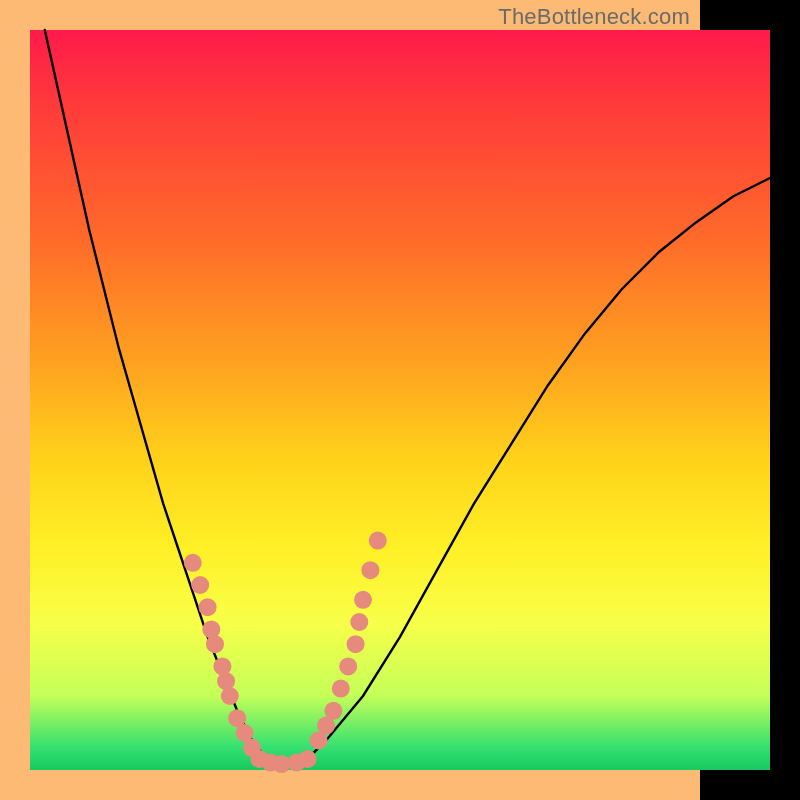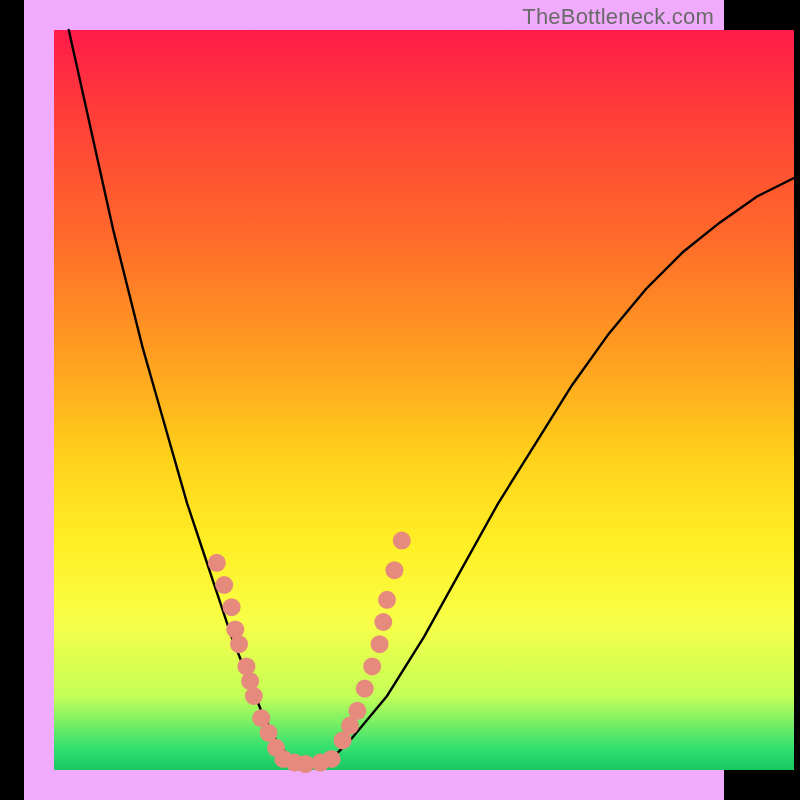--- a/index.html
+++ b/index.html
@@ -8,22 +8,21 @@
     width: 800px;
     height: 800px;
     background: #000;
     font-family: Arial, Helvetica, sans-serif;
     overflow: hidden;
   }
   .stage {
     position: relative;
     width: 700px;
     height: 800px;
-    background: #f0abfc;
-    margin-left: 24px;
+    background: #fdba74;
   }
   .plot {
     position: absolute;
     left: 30px;
     top: 30px;
     width: 740px;
     height: 740px;
     background: linear-gradient(to bottom,
       #ff1a4a 0%,
       #ff3a3a 10%,

